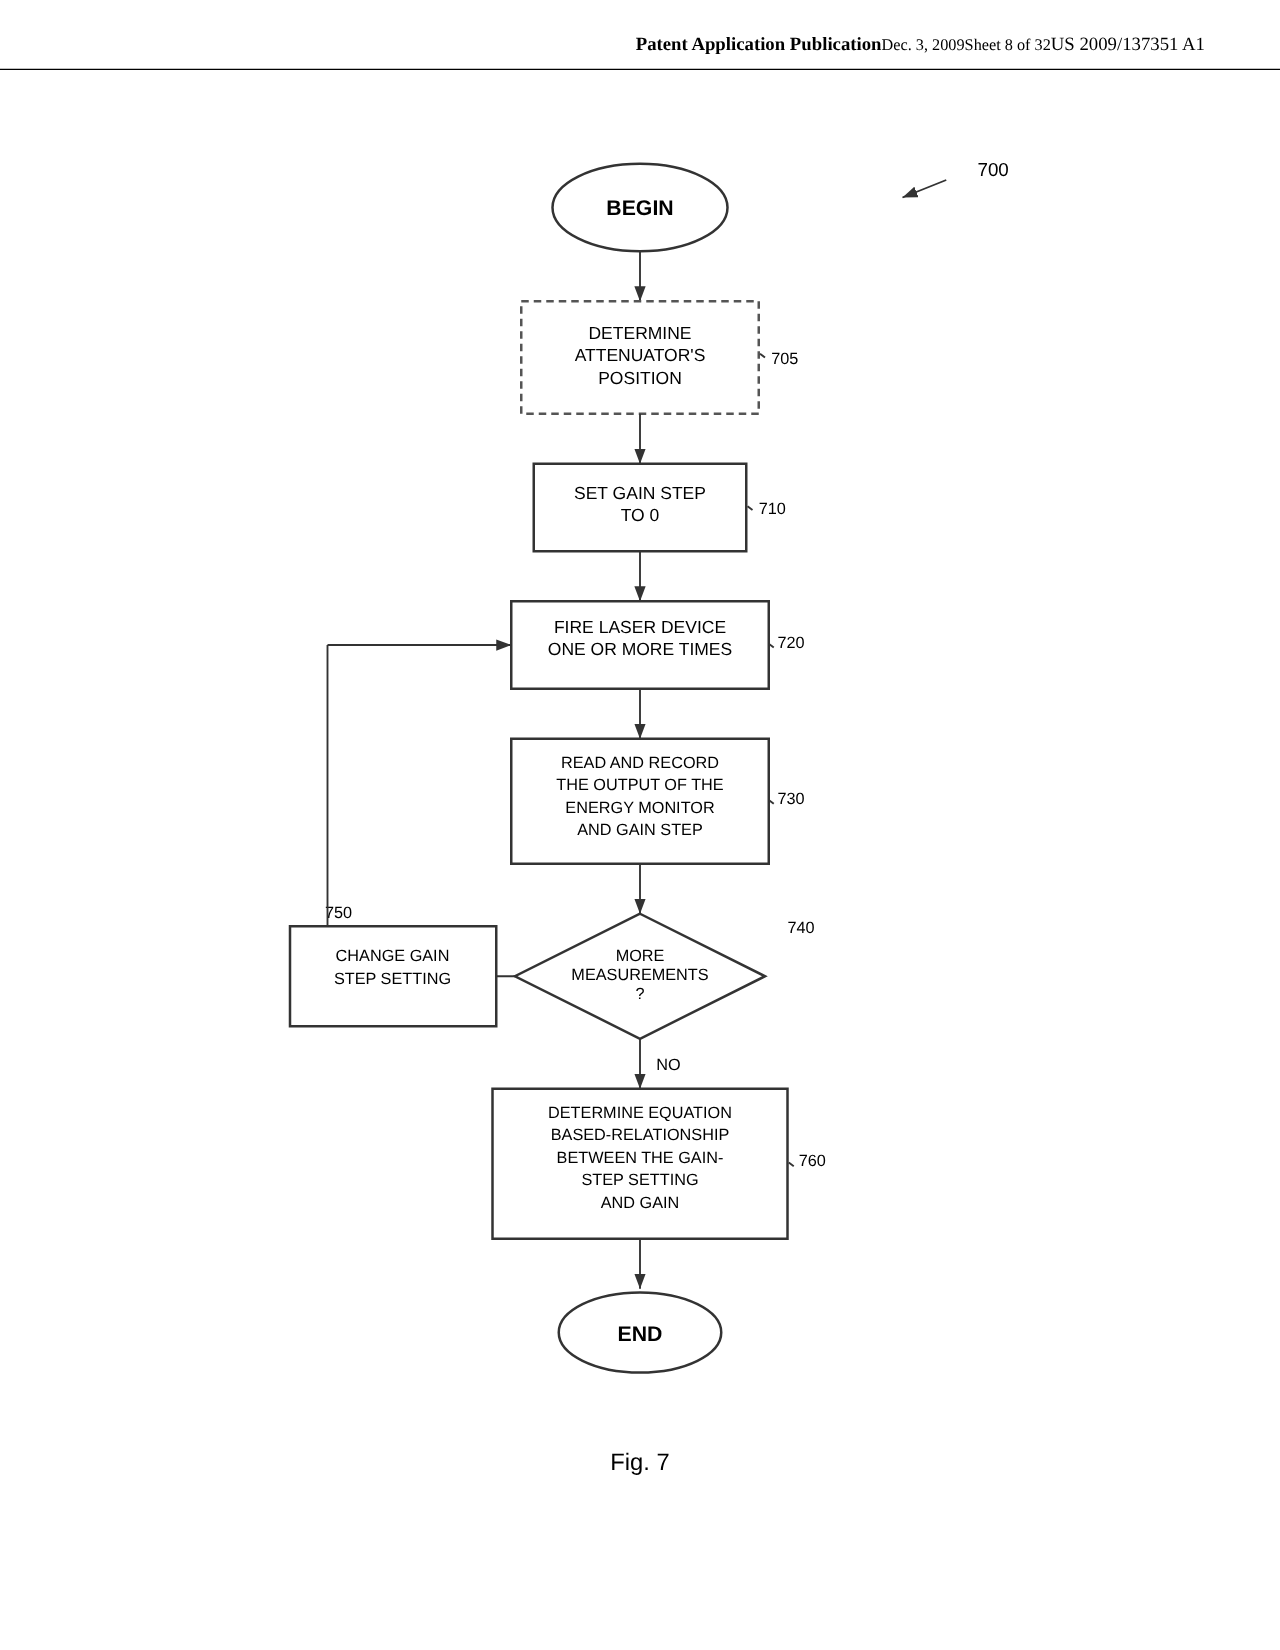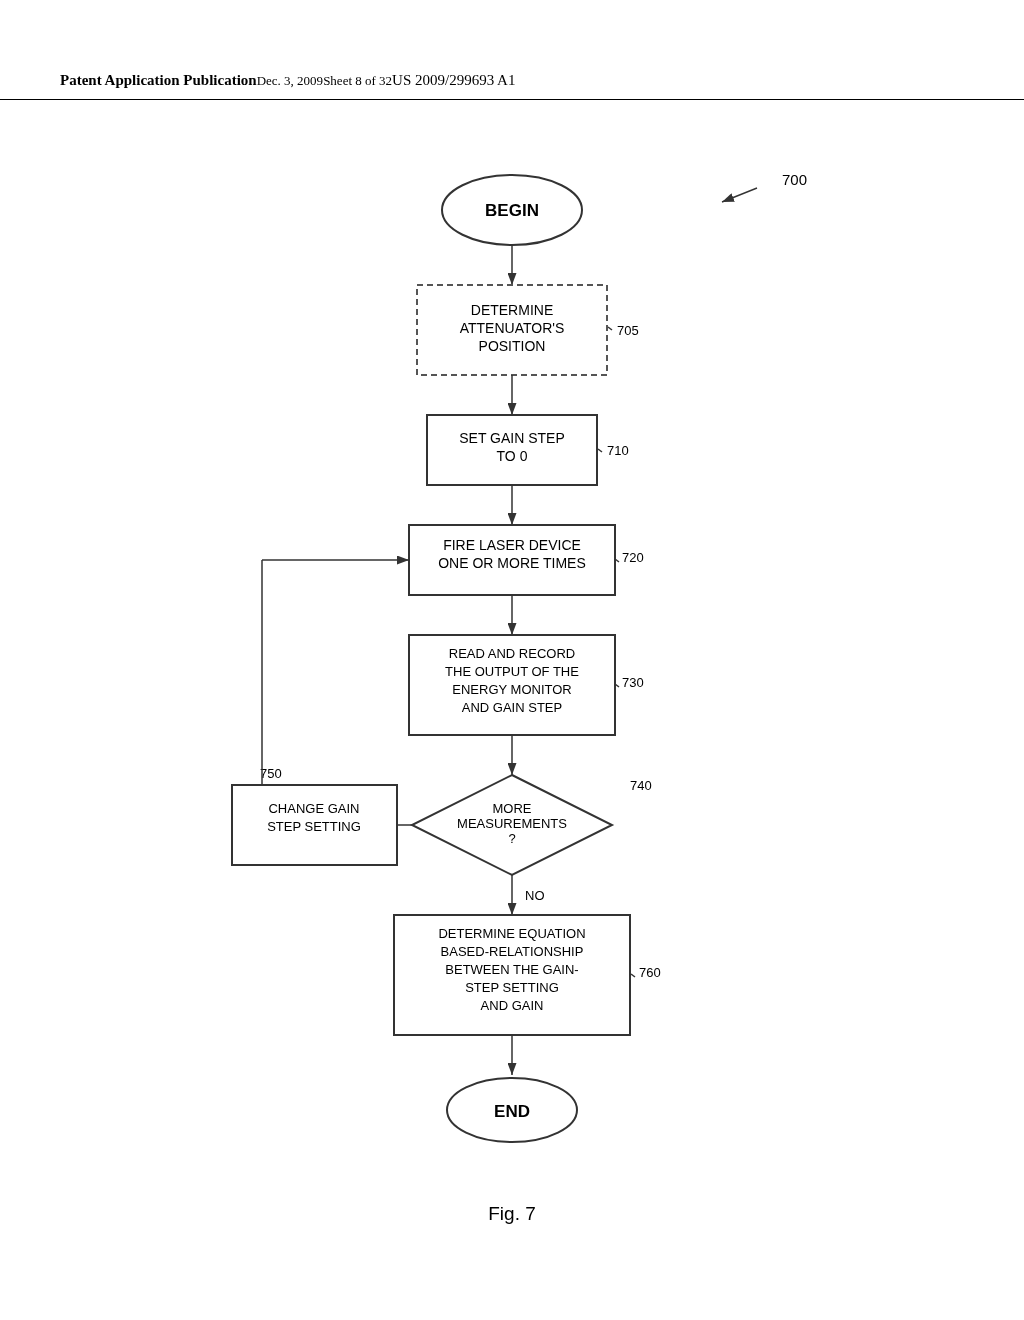--- a/index.html
+++ b/index.html
@@ -8,26 +8,25 @@
       font-family: 'Times New Roman', Times, serif;
       width: 1024px;
       min-height: 1320px;
       position: relative;
       overflow-x: hidden;
     }
 
     
     .header {
       display: flex;
-      justify-content: flex-start;
+      justify-content: flex-end;
       align-items: baseline;
       padding: 28px 60px 10px 60px;
       border-bottom: 1px solid #000;
       font-size: 15px;
-      margin-top: 44px;
     }
     .header-left { font-weight: bold; font-size: 15px; }
     .header-center { font-size: 13px; }
     .header-right { font-size: 15px; }
 
     
     .content {
       position: relative;
       width: 100%;
       padding: 30px 0;
@@ -36,21 +35,21 @@
       align-items: center;
     }
   </style>
 </head>
 <body>
 
 <div class="header">
   <span class="header-left">Patent Application Publication</span>
   <span class="header-center">Dec. 3, 2009</span>
   <span class="header-center">Sheet 8 of 32</span>
-  <span class="header-right">US 2009/299693 A1</span>
+  <span class="header-right">US 2009/137351 A1</span>
 </div>
 
 <div class="content">
 
   <svg width="700" height="1150" viewBox="0 0 700 1150" xmlns="http://www.w3.org/2000/svg" style="font-family: Arial, sans-serif; overflow: visible;">
 
     <text x="620" y="55" font-size="15">700</text>
 
     <line x1="595" y1="58" x2="560" y2="72" stroke="#333" stroke-width="1.5" marker-end="url(#arrowhead)"></line>
 

